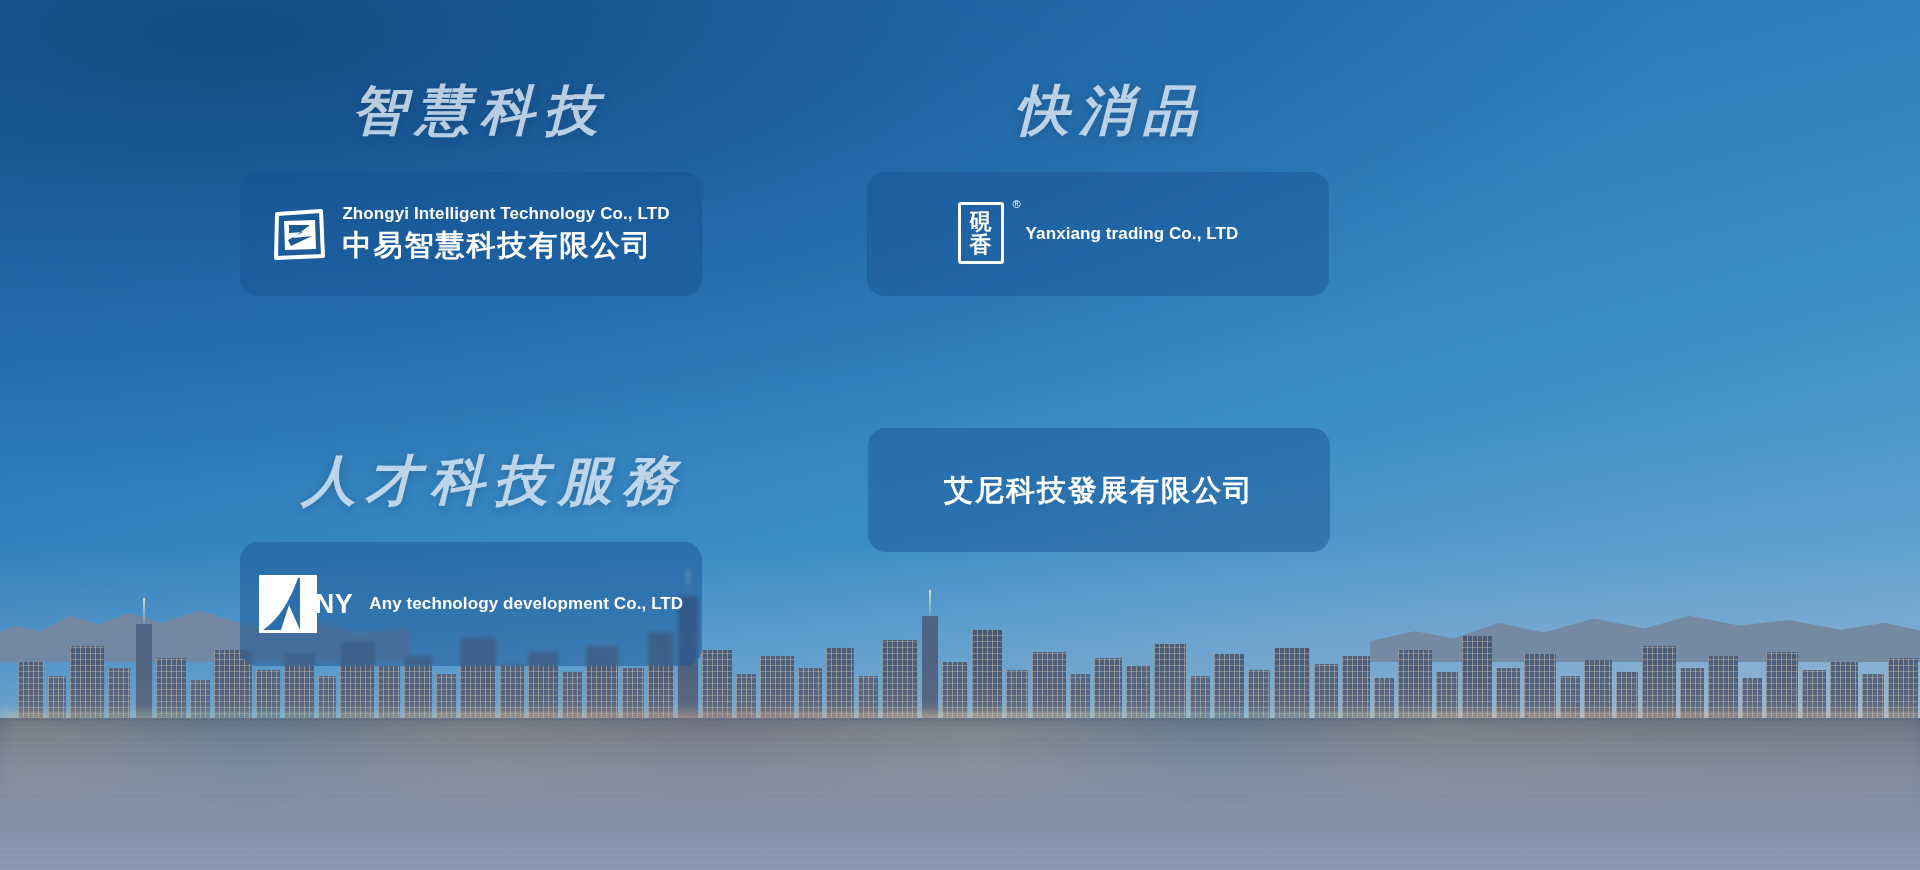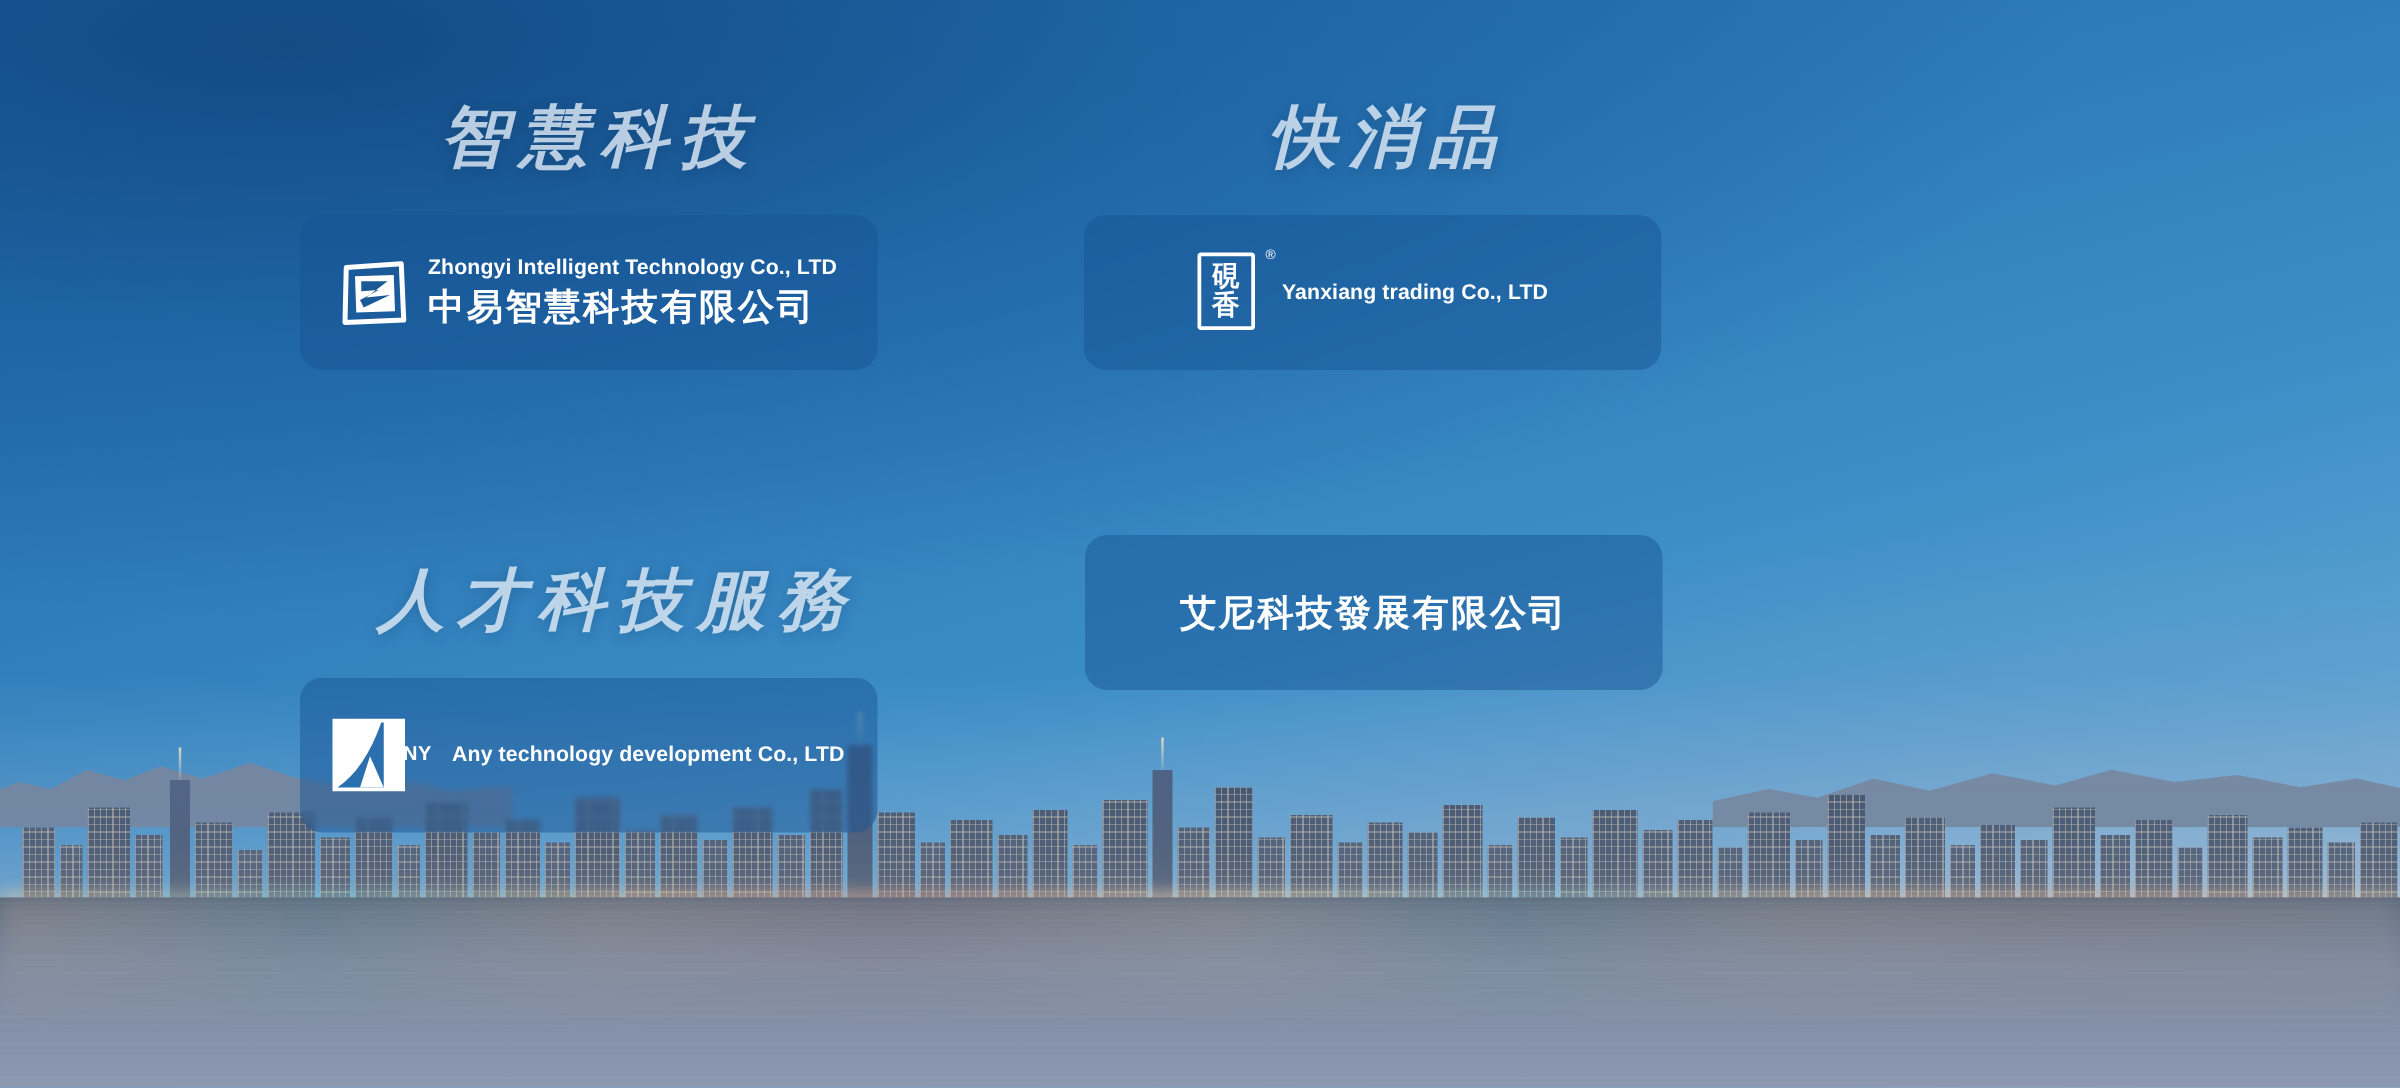--- a/index.html
+++ b/index.html
@@ -128,21 +128,21 @@
   }
   .seal-box span { font-size:22px; font-weight:700; font-family:"DejaVu Sans",sans-serif; }
   .reg {
     position:absolute; right:-11px; top:-3px;
     font-size:11px; color:#ffffff; line-height:1;
   }
 
   
   .logo-any { display:flex; align-items:center; gap:2px; }
   .any-sq { width:58px; height:58px; background:#ffffff; position:relative; overflow:hidden; }
-  .any-ny { color:#ffffff; font-size:16px; font-weight:700; letter-spacing:.5px; line-height:1; margin-left:-4px;text-align:right; }
+  .any-ny { color:#ffffff; font-size:27px; font-weight:700; letter-spacing:.5px; line-height:1; margin-left:-4px;text-align:right; }
 
   .names { display:flex; flex-direction:column; justify-content:flex-start; }
   .name-en {
     color:#ffffff; font-size:17px; font-weight:700;
     letter-spacing:.1px; line-height:1.35; white-space:nowrap;
   }
   .name-cn {
     color:#ffffff; font-size:29px; font-weight:700;
     letter-spacing:2px; line-height:1.32; white-space:nowrap;
     font-family:"DejaVu Sans","Liberation Sans",sans-serif;

